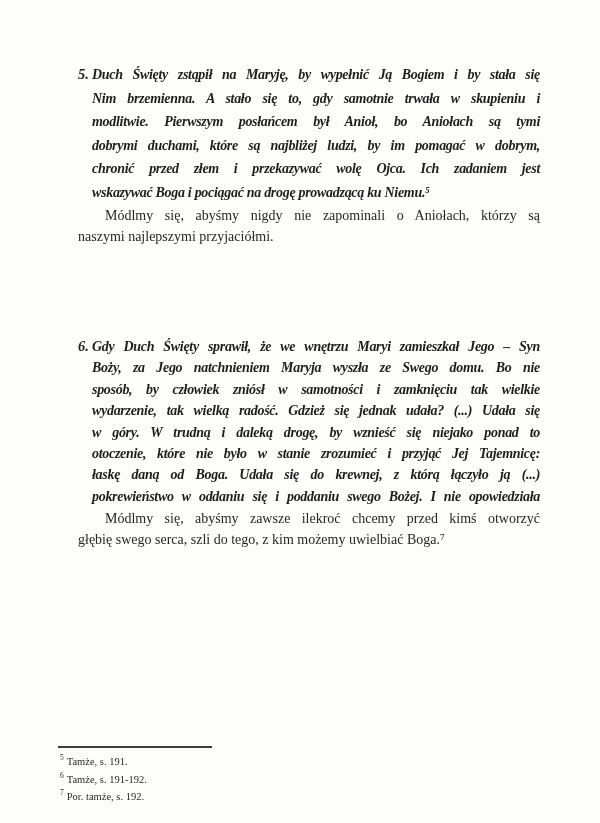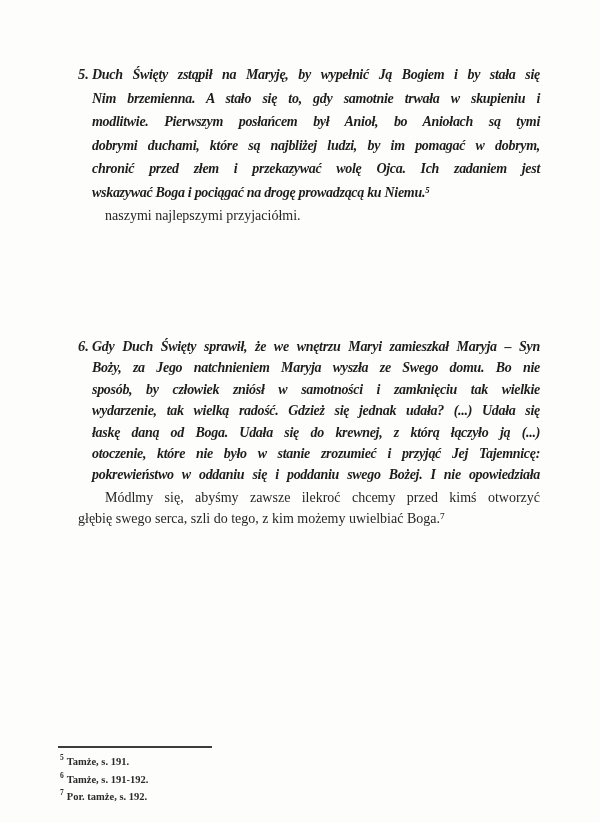--- a/index.html
+++ b/index.html
@@ -79,21 +79,20 @@
     position: absolute;
     left: 58px;
     top: 751px;
     width: 300px;
     font-size: 10.5px;
     color: #2a2a2a;
   }
   .footnote {
     line-height: 14.2px;
     padding-left: 2px;
-    font-weight: bold;
   }
   .footnote sup {
     font-size: 7.5px;
     margin-right: 3px;
   }
 </style>
 </head>
 <body>
 
 <div class="page">
@@ -104,34 +103,36 @@
       <div class="quote">
           <div class="tline">Duch Święty zstąpił na Maryję, by wypełnić Ją Bogiem i by stała się</div>
           <div class="tline">Nim brzemienna. A stało się to, gdy samotnie trwała w skupieniu i</div>
           <div class="tline">modlitwie. Pierwszym posłańcem był Anioł, bo Aniołach są tymi</div>
           <div class="tline">dobrymi duchami, które są najbliżej ludzi, by im pomagać w dobrym,</div>
           <div class="tline">chronić przed złem i przekazywać wolę Ojca. Ich zadaniem jest</div>
           <div class="tline last">wskazywać Boga i pociągać na drogę prowadzącą ku Niemu.⁵</div>
         </div>
     </div>
     <div class="prayer">
+        <div class="tline">Módlmy się, abyśmy nigdy nie zapominali o Aniołach, którzy są</div>
         <div class="tline last">naszymi najlepszymi przyjaciółmi.</div>
       </div>
   </section>
 
   <section class="item item-6">
     <div class="quote-row">
       <span class="num">6.</span>
       <div class="quote">
-          <div class="tline">Gdy Duch Święty sprawił, że we wnętrzu Maryi zamieszkał Maryja – Syn</div>
+          <div class="tline">Gdy Duch Święty sprawił, że we wnętrzu Maryi zamieszkał Jego – Syn</div>
           <div class="tline">Boży, za Jego natchnieniem Maryja wyszła ze Swego domu. Bo nie</div>
           <div class="tline">sposób, by człowiek zniósł w samotności i zamknięciu tak wielkie</div>
           <div class="tline">wydarzenie, tak wielką radość. Gdzież się jednak udała? (...) Udała się</div>
+          <div class="tline">w góry. W trudną i daleką drogę, by wznieść się niejako ponad to</div>
+          <div class="tline">otoczenie, które nie było w stanie zrozumieć i przyjąć Jej Tajemnicę:</div>
           <div class="tline">łaskę daną od Boga. Udała się do krewnej, z którą łączyło ją (...)</div>
-          <div class="tline">otoczenie, które nie było w stanie zrozumieć i przyjąć Jej Tajemnicę:</div>
           <div class="tline">pokrewieństwo w oddaniu się i poddaniu swego Bożej. I nie opowiedziała</div>
         </div>
     </div>
     <div class="prayer">
         <div class="tline">Módlmy się, abyśmy zawsze ilekroć chcemy przed kimś otworzyć</div>
         <div class="tline last">głębię swego serca, szli do tego, z kim możemy uwielbiać Boga.⁷</div>
       </div>
   </section>
 
   <div class="footnote-rule"></div>

